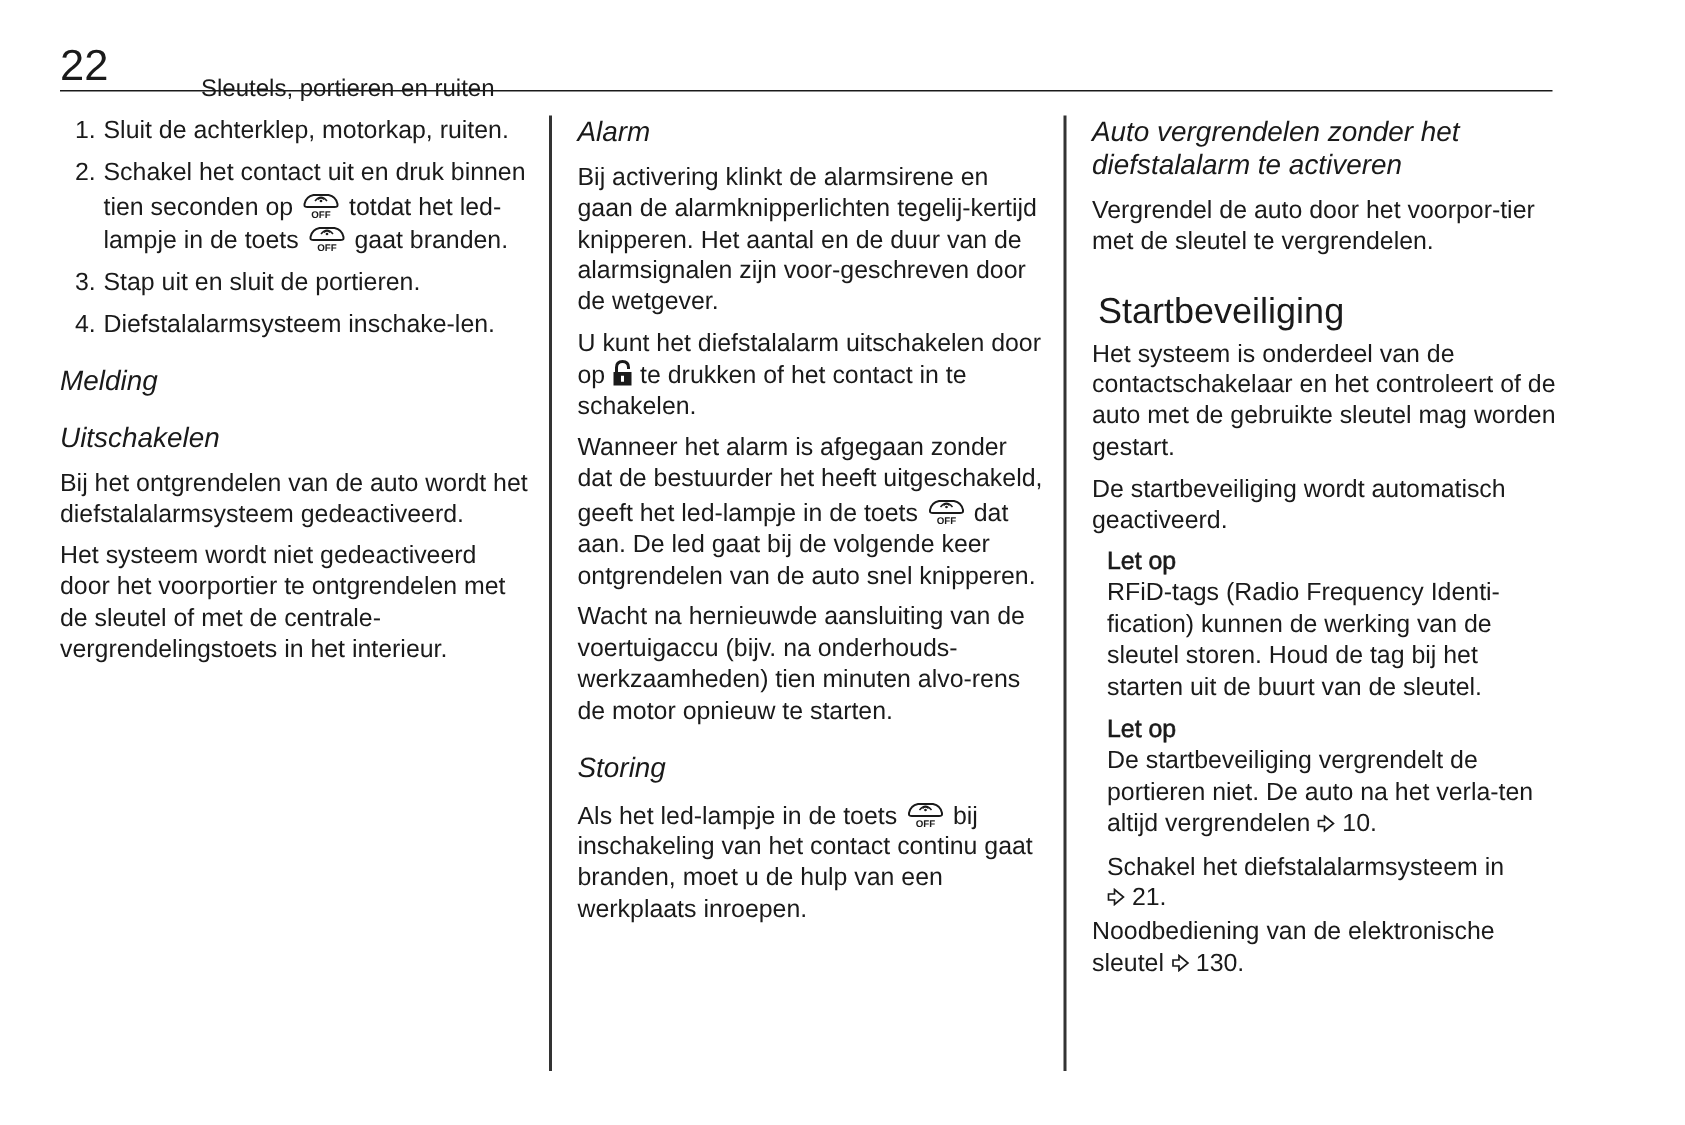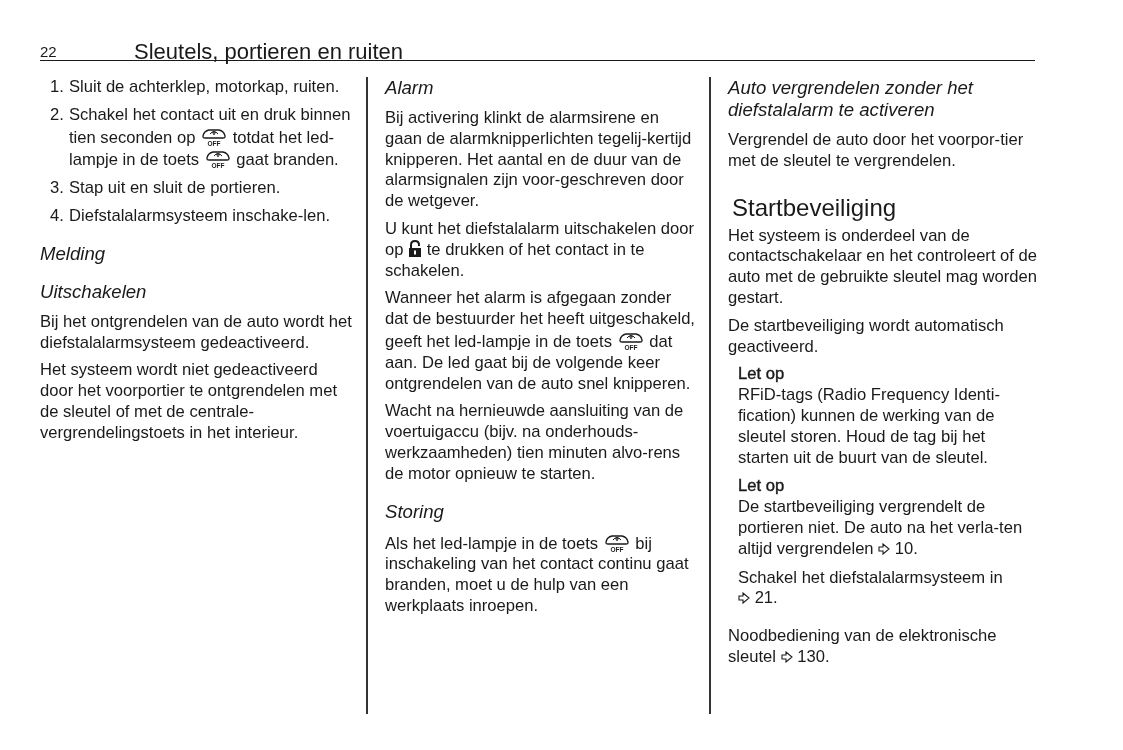--- a/index.html
+++ b/index.html
@@ -1,20 +1,20 @@
 <!DOCTYPE html>
 <html><head>
 <meta charset="utf-8">
 <style>
   html, body { margin:0; padding:0; background:#ffffff; }
   body { width:1123px; height:750px; position:relative; overflow:hidden;
          font-family:"Liberation Sans", sans-serif; color:#1a1a1a; }
   .header { position:absolute; left:40px; top:30px; width:995px; height:30px; border-bottom:1.5px solid #1a1a1a; }
-  .page-num { position:absolute; left:0; top:8px; font-size:15px; line-height:28px;text-align:right; }
-  .chapter { position:absolute; left:94px; top:8px; font-size:22px; line-height:28px; }
+  .page-num { position:absolute; left:0; top:0; font-size:29px; line-height:28px;text-align:right; }
+  .chapter { position:absolute; left:94px; top:16px; font-size:16px; line-height:28px; }
   .col { position:absolute; top:77px; font-size:16.6px; line-height:20.8px; }
   .c1 { left:40px; width:315px; }
   .c2 { left:385px; width:312px; }
   .c3 { left:728px; width:312px; }
   .divider { position:absolute; top:77px; width:1.5px; height:637px; background:#333; }
   .d1 { left:366px; } .d2 { left:709px; }
   ol.steps { list-style:none; margin:0; padding:0; }
   ol.steps li { position:relative; padding-left:29px; margin-bottom:7px; }
   ol.steps li .n { position:absolute; left:10px; top:0; }
   h3 { font-size:18.6px; font-weight:normal; margin:0; line-height:22px;font-style:italic; }
@@ -123,21 +123,21 @@
       <div>RFiD-tags (Radio Frequency Identi-fication) kunnen de werking van de sleutel storen. Houd de tag bij het starten uit de buurt van de sleutel.</div>
     </div>
     <div class="note">
       <div class="nt">Let op</div>
       <div><span>De startbeveiliging vergrendelt de portieren niet. De auto na het verla-ten altijd vergrendelen</span>
         <svg class="ref" width="12" height="12">
             <use href="#refarrow"></use>
           </svg>
         <span>10.</span></div>
     </div>
-    <p class="note" style="margin-bottom:17px"><span>Schakel het diefstalalarmsysteem in</span><br>
+    <p class="note" style="margin-bottom:2px"><span>Schakel het diefstalalarmsysteem in</span><br>
       <svg class="ref" width="12" height="12">
           <use href="#refarrow"></use>
         </svg>
       <span>21.</span></p>
     <p><span>Noodbediening van de elektronische sleutel</span>
       <svg class="ref" width="12" height="12">
           <use href="#refarrow"></use>
         </svg>
       <span>130.</span></p>
   </div>

